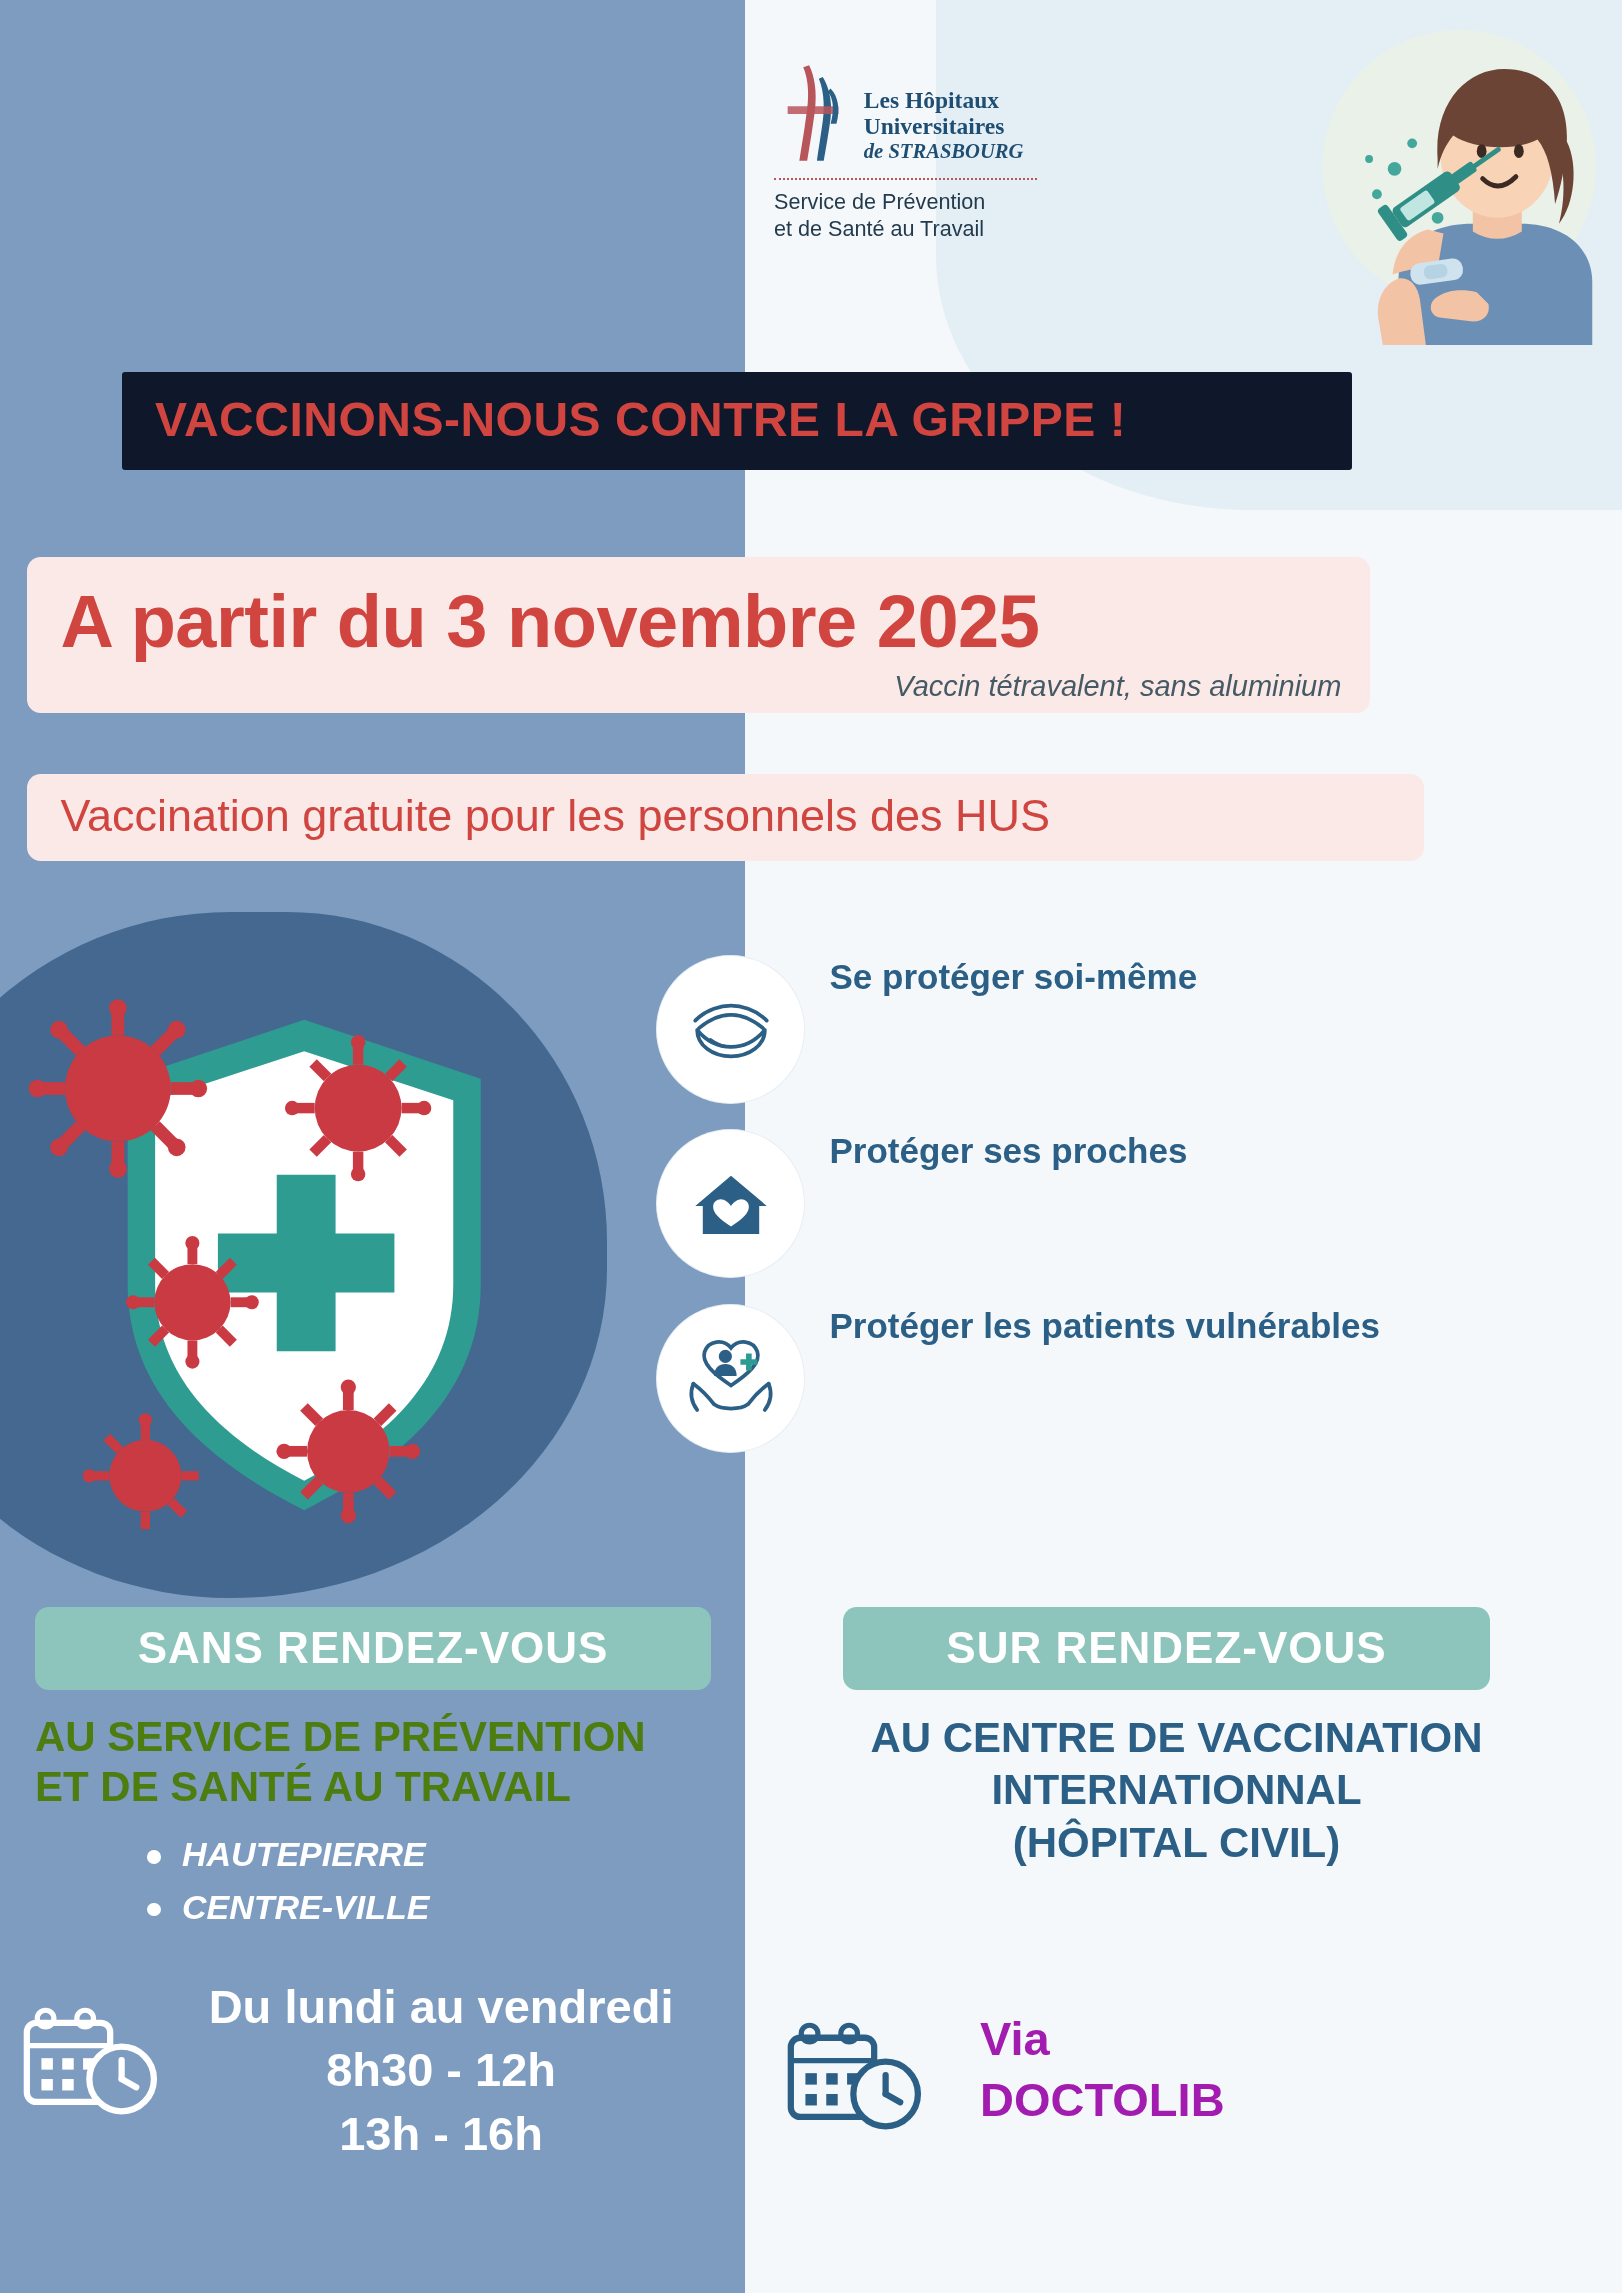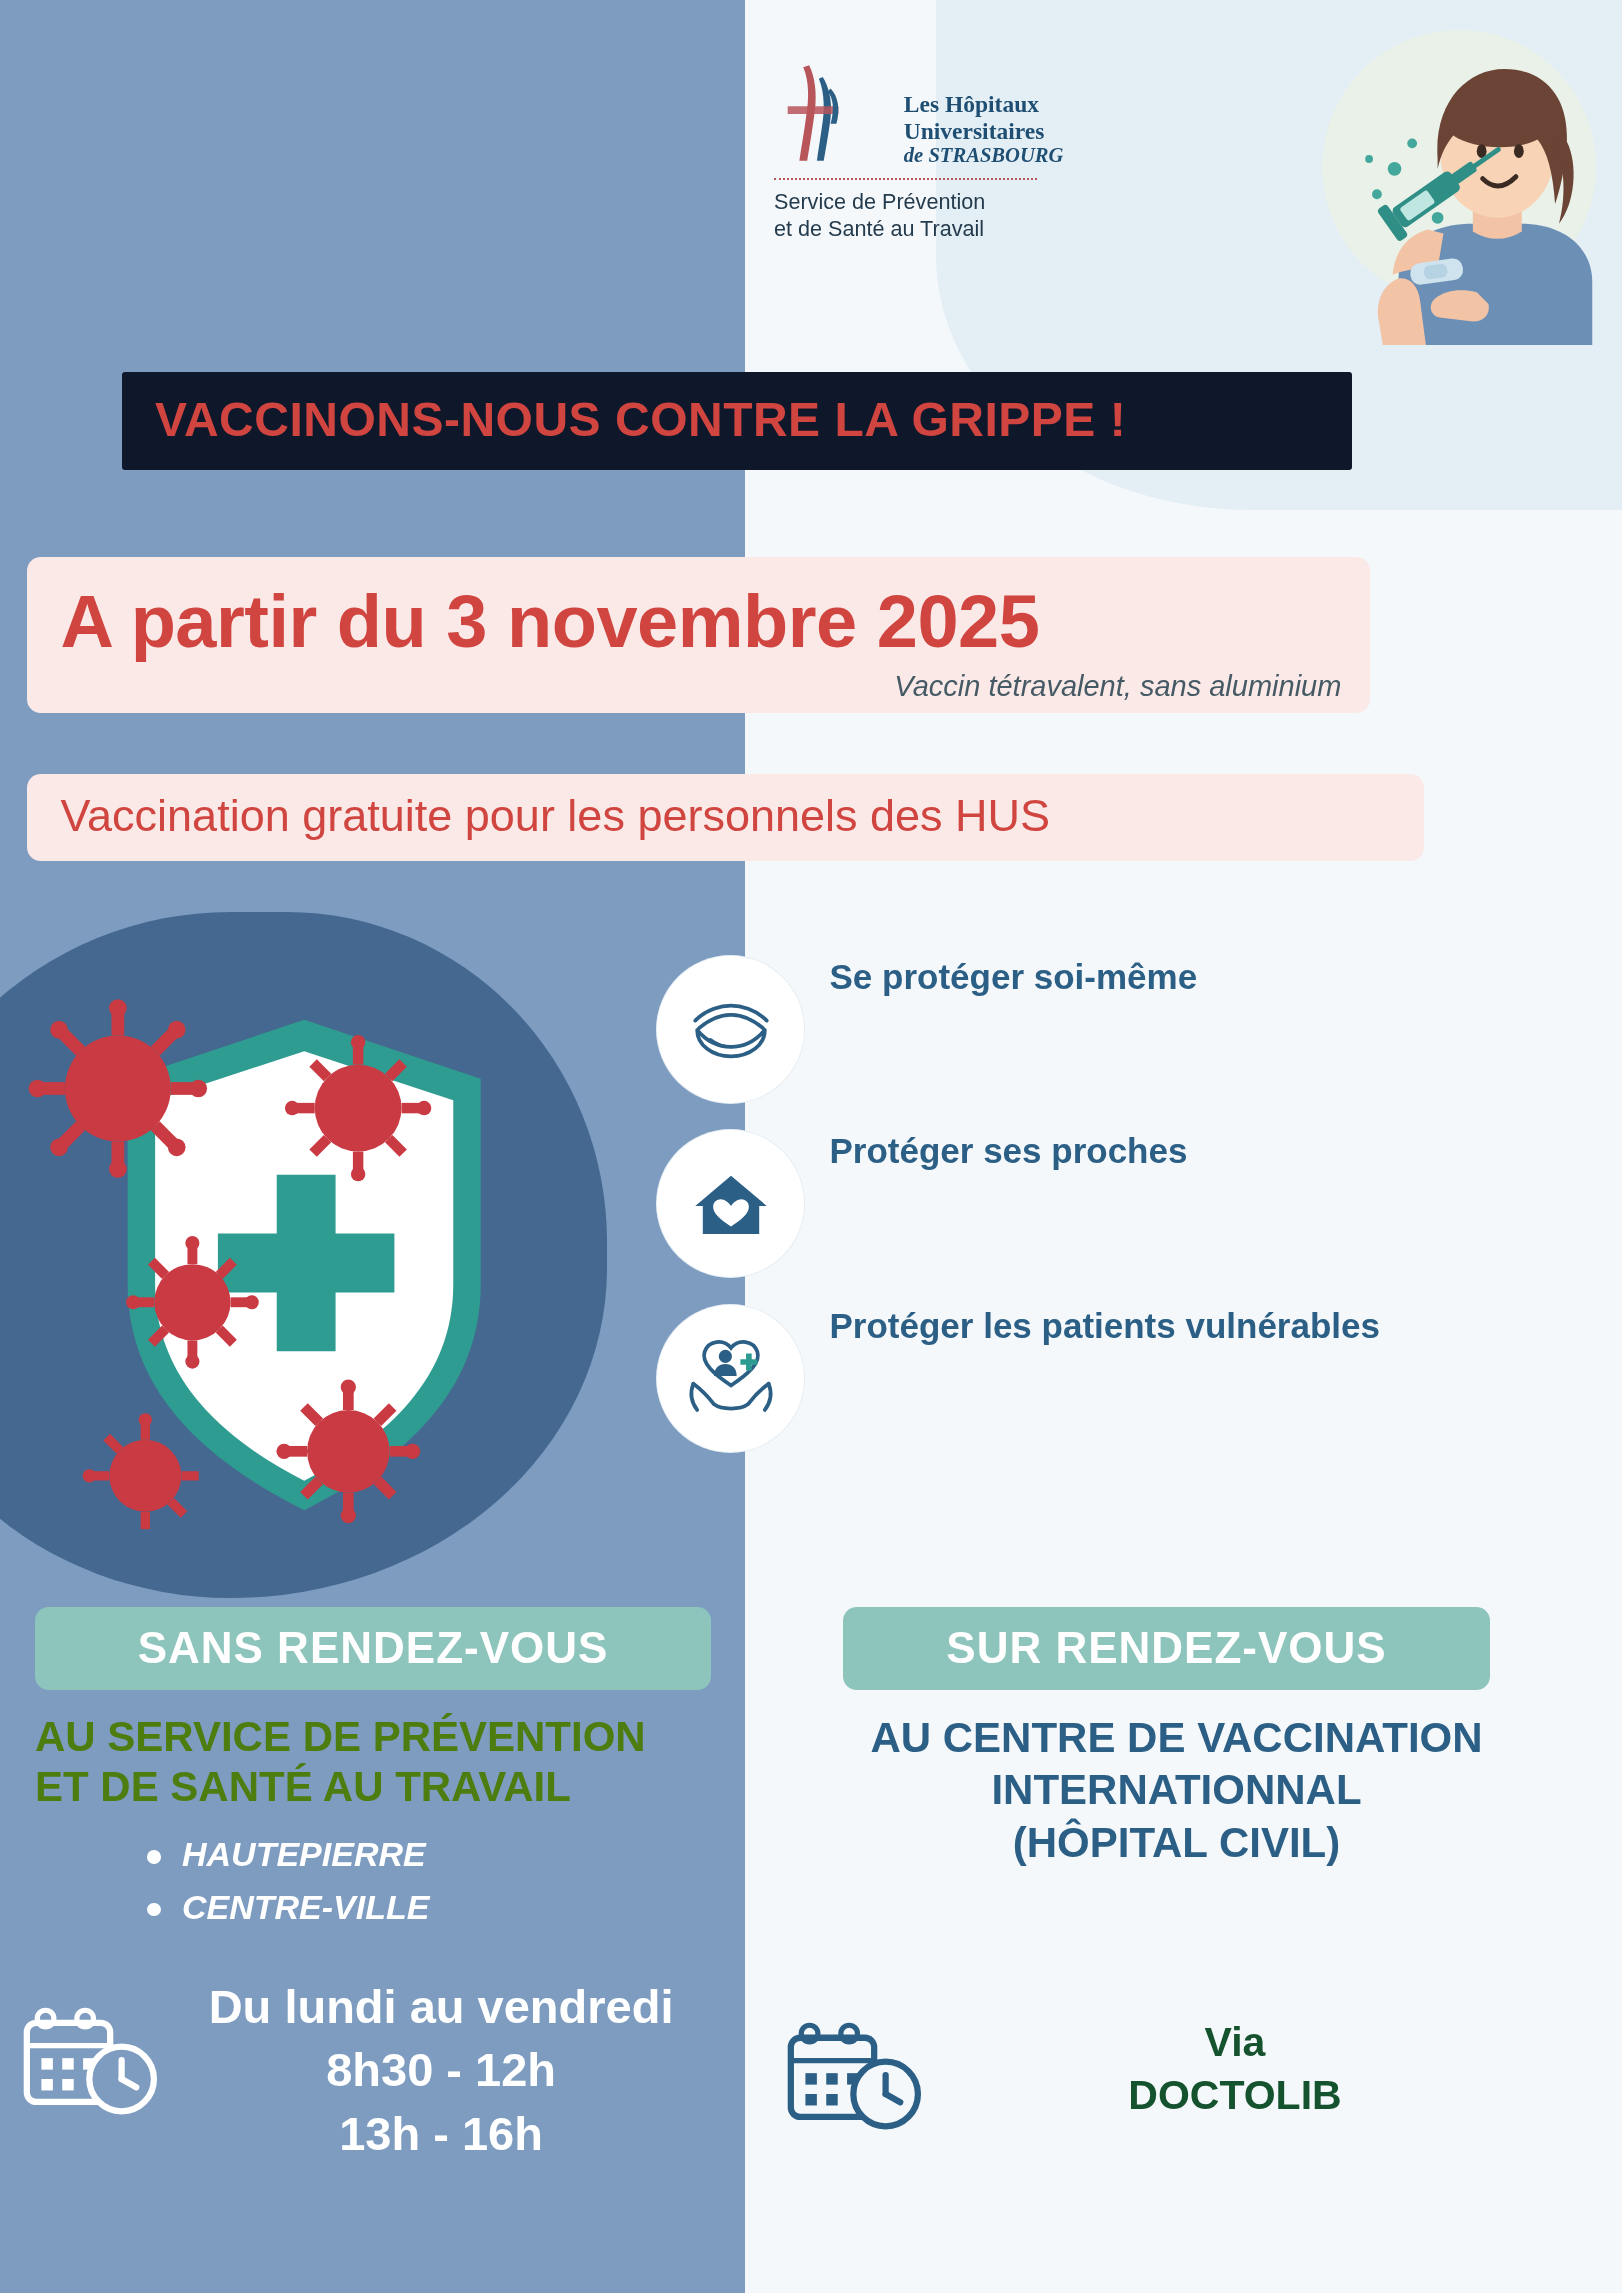--- a/index.html
+++ b/index.html
@@ -60,21 +60,21 @@
   }
   .headline div { white-space: nowrap; }
 
   
   .logo-block {
     position: absolute;
     left: 774px; top: 59px;
     width: 294px;
     text-align: left;
   }
-  .logo-row { display: flex; align-items: flex-end; gap: 40px; }
+  .logo-row { display: flex; align-items: center; }
   .logo-mark { width: 80px; height: 108px; flex: 0 0 80px; }
   .logo-text {
     margin-left: 9.8px;
     padding-top: 23.5px;
     color: #1f4e73;
     font-family: "Liberation Serif", serif;
     font-weight: bold;
     font-size: 23.5px;
     line-height: 1.12;
   }
@@ -276,25 +276,25 @@
     width: 529px;
   }
   .hours-right {
     position: absolute;
     left: 784px; top: 1990px;
     width: 745px;
     display: flex;
     align-items: center;
   }
   .via-text {
-    color: #14532d;
-    font-weight: bold;
-    font-size: 41px;
+    color: #a21caf;
+    font-weight: bold;
+    font-size: 47px;
     line-height: 1.3;
-    text-align: center;
+    text-align: left;
     width: 510px;
     margin-left: 39px;
   }
 </style>
 </head>
 <body>
 
 <div id="poster">
 
   <div class="bg-left"></div>

